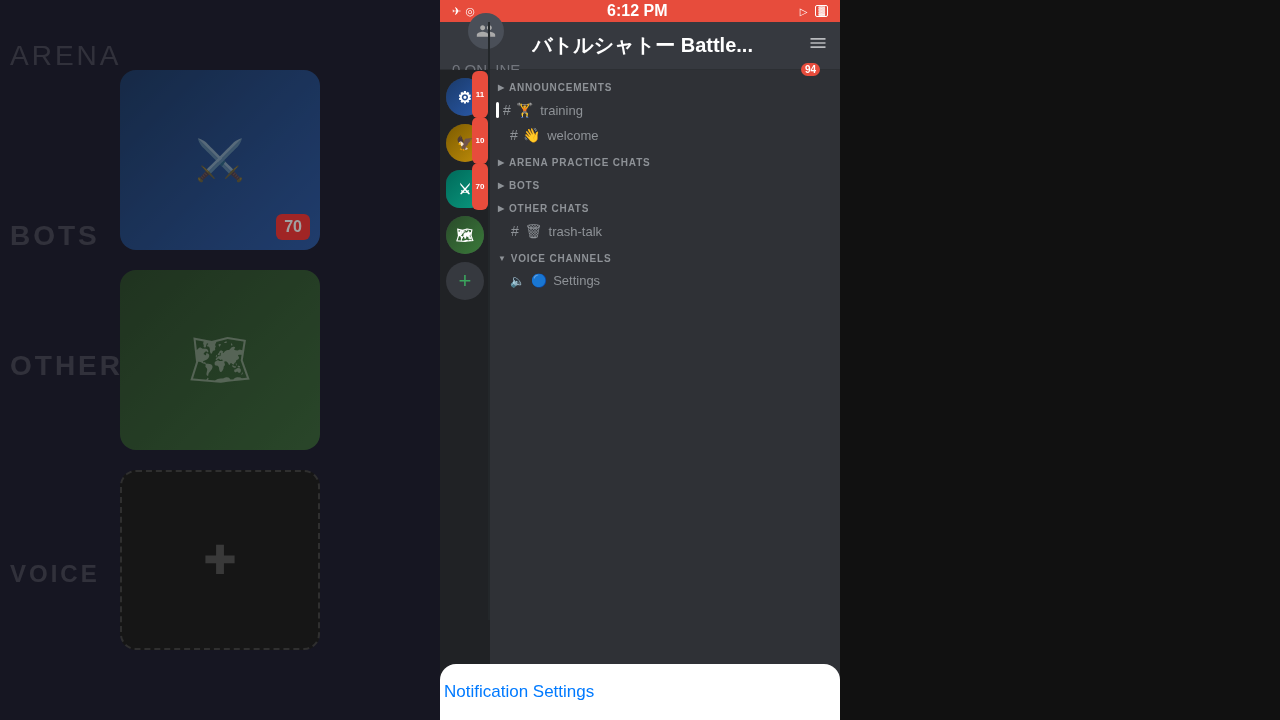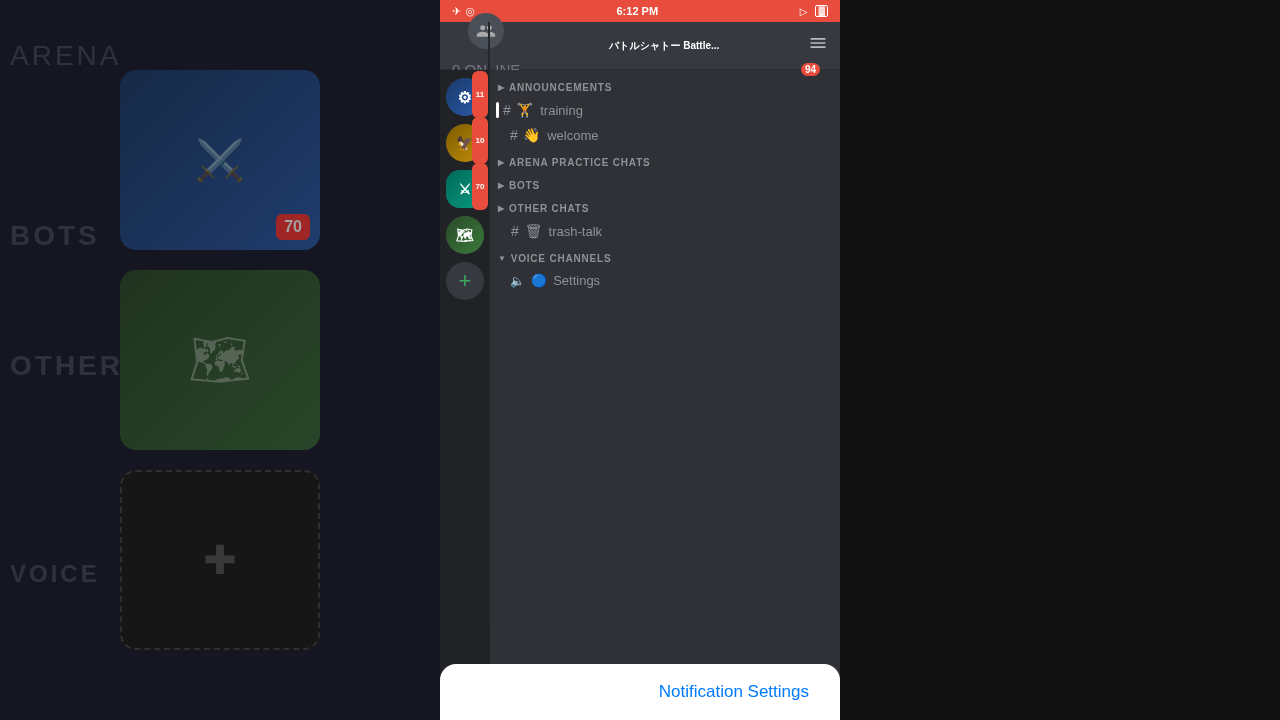--- a/index.html
+++ b/index.html
@@ -95,21 +95,21 @@
     }
 
     .status-left {
       display: flex;
       align-items: center;
       gap: 4px;
     }
 
     .status-center {
       color: white;
-      font-size: 11px;
+      font-size: 16px;
       font-weight: 600;
     }
 
     .status-right {
       display: flex;
       align-items: center;
       gap: 4px;
       color: white;
       font-size: 10px;
     }
@@ -152,26 +152,25 @@
 
     .server-icon-wrap {
       display: flex;
       flex-direction: column;
       align-items: center;
     }
 
     .channel-name {
       flex: 1;
       color: #ffffff;
-      font-size: 10px;
+      font-size: 20px;
       font-weight: 600;
       white-space: nowrap;
       overflow: hidden;
       text-overflow: ellipsis;
-      text-align: center;
     }
 
     .more-icon {
       color: #b9bbbe;
       font-size: 18px;
       cursor: pointer;
     }
 
     .notif-badge {
       position: absolute;
@@ -341,22 +340,22 @@
       bottom: 0;
       left: 440px;
       width: 400px;
       z-index: 20;
       background: white;
       border-radius: 16px 16px 0 0;
       overflow: hidden;
     }
 
     .bottom-sheet-item {
-      padding: 18px 31px;
-      text-align: right;
+      padding: 18px 4px;
+      text-align: left;
       font-size: 17px;
       color: #007AFF;
       cursor: pointer;
       border-bottom: 1px solid #e5e5ea;
     }
 
     .bottom-sheet-item:last-child {
       border-bottom: none;
     }
 

